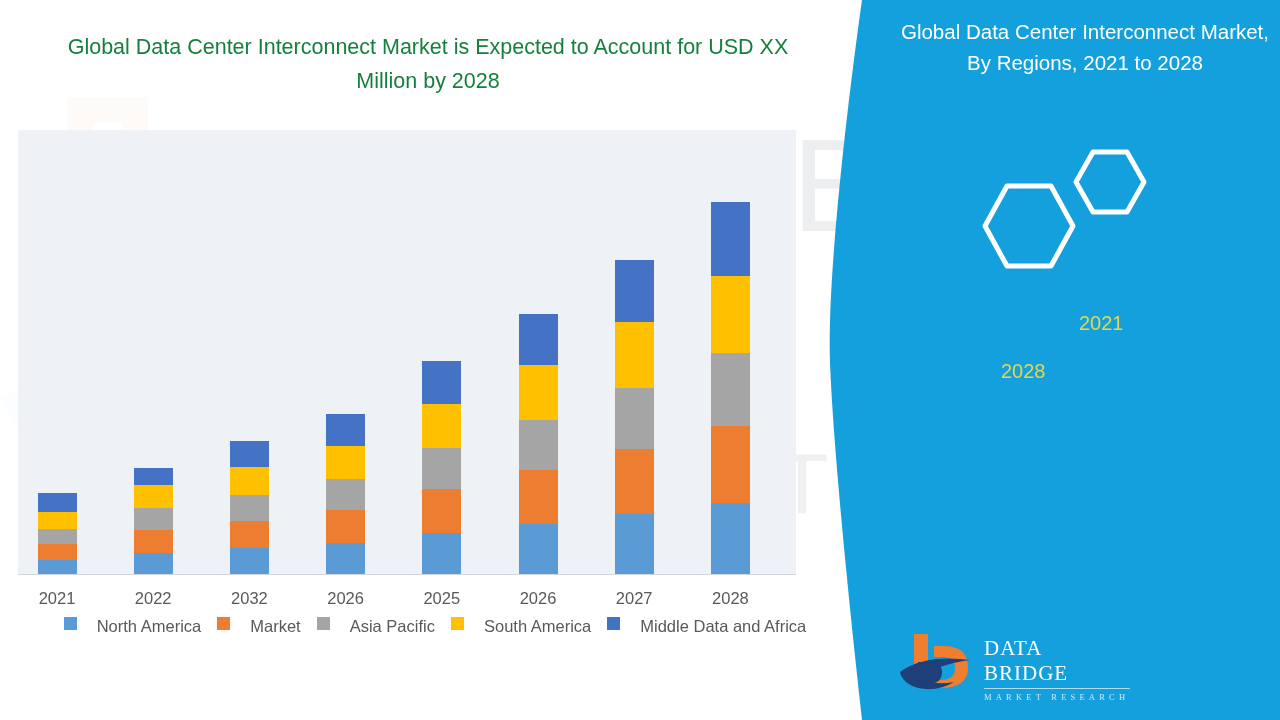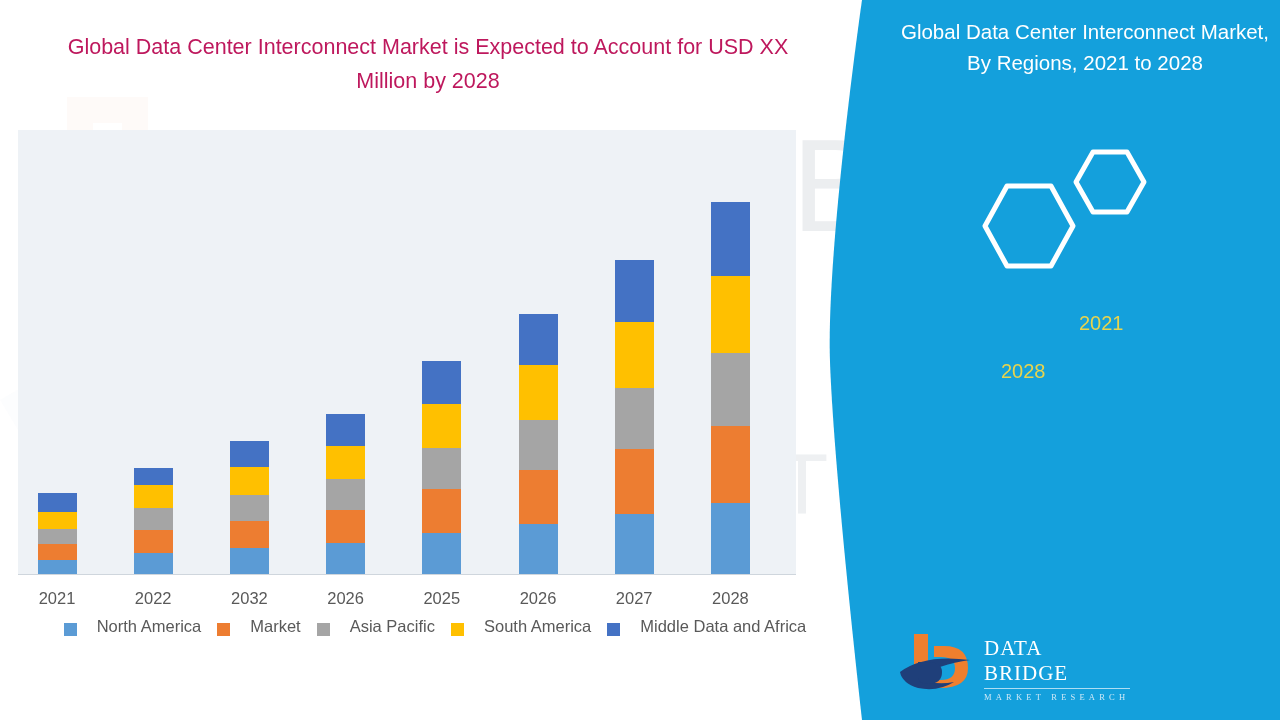--- a/index.html
+++ b/index.html
@@ -16,36 +16,36 @@
   
   .ghost-b{position:absolute;left:-40px;top:70px;width:420px;height:480px;opacity:.10;pointer-events:none;}
 
   
   .wm{position:absolute;color:#e9ecef;font-weight:400;letter-spacing:6px;white-space:nowrap;pointer-events:none;user-select:none;}
   .wm-1{left:400px;top:120px;font-size:132px;line-height:132px;color:#eceef0;}
   .wm-2{left:400px;top:440px;font-size:86px;line-height:86px;color:#eef0f2;letter-spacing:14px;}
 
   .chart-title{
     position:absolute;left:48px;top:30px;width:760px;
-    text-align:center;color:#be185d;font-size:21.5px;line-height:34px;font-weight:400;
+    text-align:center;color:#15803d;font-size:21.5px;line-height:34px;font-weight:400;
   }
 
   
   .plot{position:absolute;left:18px;top:130px;width:778px;height:445px;background:#eef2f6;}
   .axis-line{position:absolute;left:18px;top:574px;width:778px;height:1px;background:#cfd6dd;}
 
   .bars{position:absolute;left:18px;top:130px;width:778px;height:444px;}
   .bar-group{position:absolute;bottom:0;width:39px;display:flex;flex-direction:column;justify-content:flex-end;}
   .seg{width:100%;}
 
   .xlabels{position:absolute;left:18px;top:589px;width:778px;height:26px;}
   .xlabel{position:absolute;width:80px;text-align:center;color:#595959;font-size:16.5px;}
 
   .legend{position:absolute;left:40px;top:617px;width:790px;display:flex;align-items:center;justify-content:center;gap:16px;}
-  .legend-item{display:flex;align-items:flex-end;gap:20px;}
+  .legend-item{display:flex;align-items:flex-start;gap:20px;}
   .swatch{width:13px;height:13px;display:inline-block;}
   .legend-label{color:#595959;font-size:16.5px;white-space:nowrap;}
 
   
   .blue-panel{position:absolute;left:0;top:0;width:1280px;height:720px;pointer-events:none;}
   .panel-content{position:absolute;left:880px;top:0;width:400px;height:599px;}
 
   .panel-title{
     position:absolute;left:20px;top:16px;width:370px;
     color:#ffffff;font-size:20.5px;line-height:31px;text-align:center;font-weight:400;

